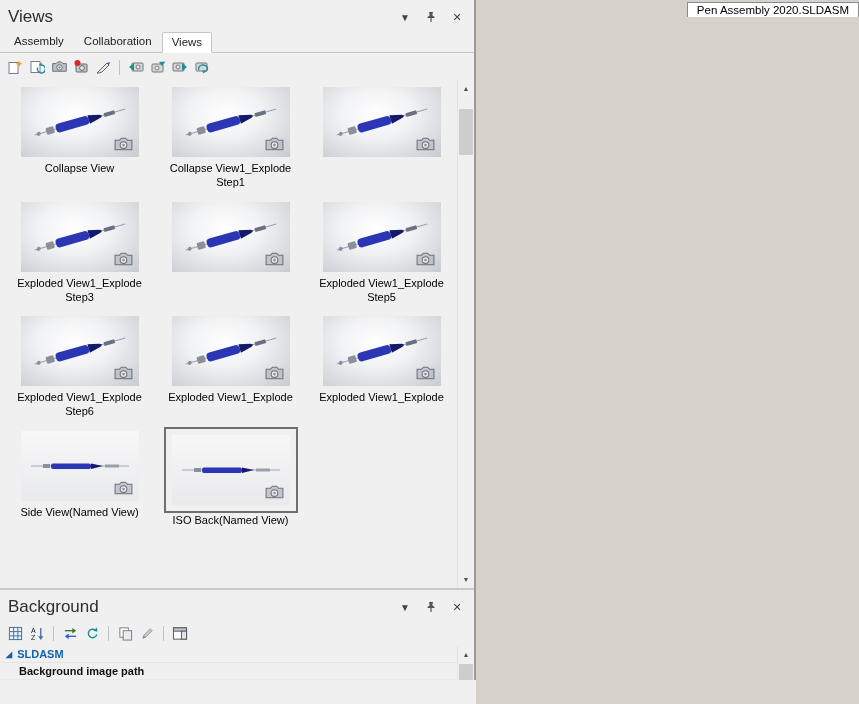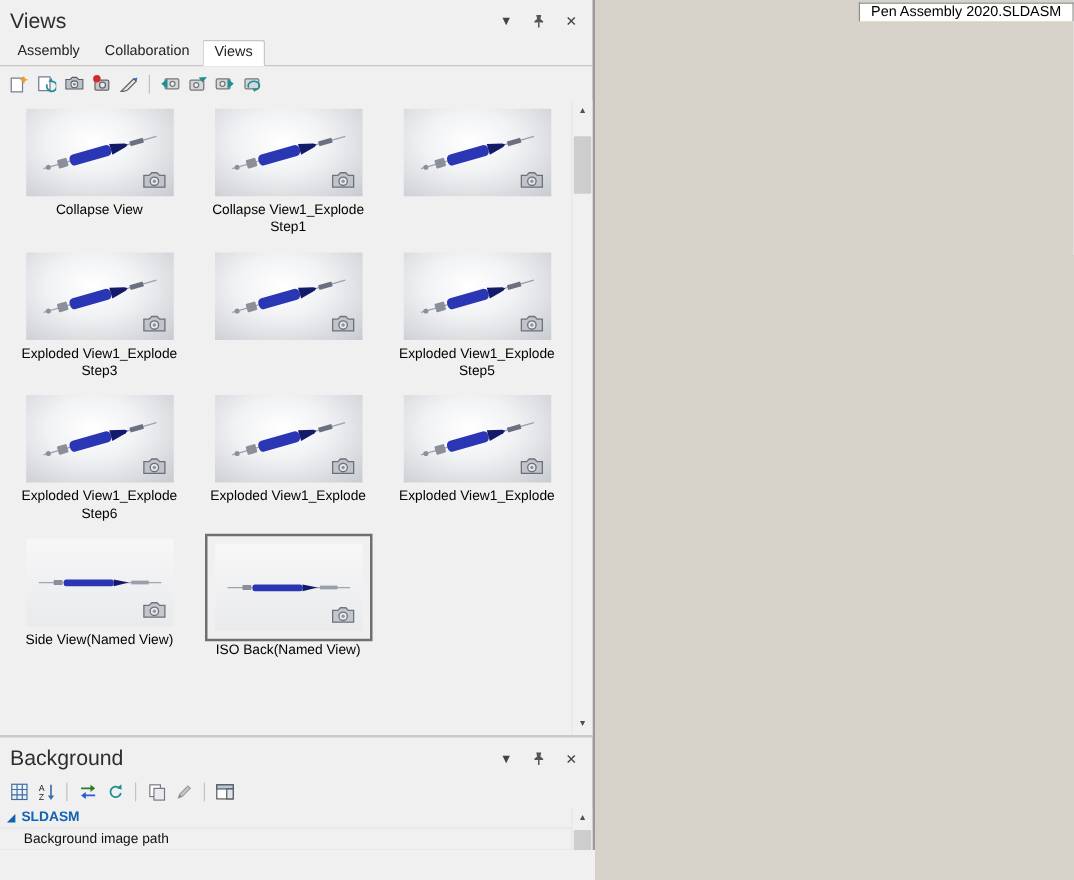--- a/index.html
+++ b/index.html
@@ -39,21 +39,21 @@
   .sbtn { height:17px; display:flex; align-items:center; justify-content:center; font-size:7px; color:#505050; background:#f0f0f0; }
   .strack { flex:1; position:relative; background:#f0f0f0; }
   .sthumb { position:absolute; left:1px; right:1px; background:#cdcdcd; border-radius:1px; }
 
   
   .props { flex:1; display:flex; flex-direction:column; border-top:2px solid #c9c9c9; overflow:hidden; }
   .props-body { flex:1; display:flex; overflow:hidden; }
   .props-content { flex:1; overflow:hidden; }
   .section-hdr { display:flex; align-items:center; gap:5px; padding:2px 4px 2px 6px; font-size:11px; font-weight:bold; color:#1263b2; border-bottom:1px solid #e4e4e4; }
   .section-tri { font-size:8px; color:#1263b2; }
-  .prow { display:flex; align-items:center; height:17px; padding-left:19px; font-size:11px; border-bottom:1px solid #e9e9e9; }
+  .prow { display:flex; align-items:center; height:17px; padding-left:19px; font-size:11px; border-bottom:1px solid #e9e9e9;font-weight:bold; }
   .plabel { width:212px; color:#111; }
   .pvalue { display:flex; align-items:center; gap:7px; }
   .swatch { width:14px; height:13px; border:1px solid #8a8a8a; }
   .gradbar { width:200px; height:13px; border:1px solid #9a9a9a;
              background:linear-gradient(to right,#e23c28 0%,#e2b428 16%,#46c23c 33%,#2ec8c8 50%,#2c3ce2 66%,#c22cc2 83%,#e23c50 100%); }
 
   
   .right { flex:1; display:flex; flex-direction:column; background:#d6d2ca; min-width:0;align-items:flex-end; }
   .doc-tabbar { height:17px; display:flex; align-items:flex-end; padding-left:1px; }
   .doc-tab { background:#fff; border:1px solid #8a8a8a; border-bottom:none; padding:1px 9px 1px; font-size:11.5px; color:#000; white-space:nowrap; }

